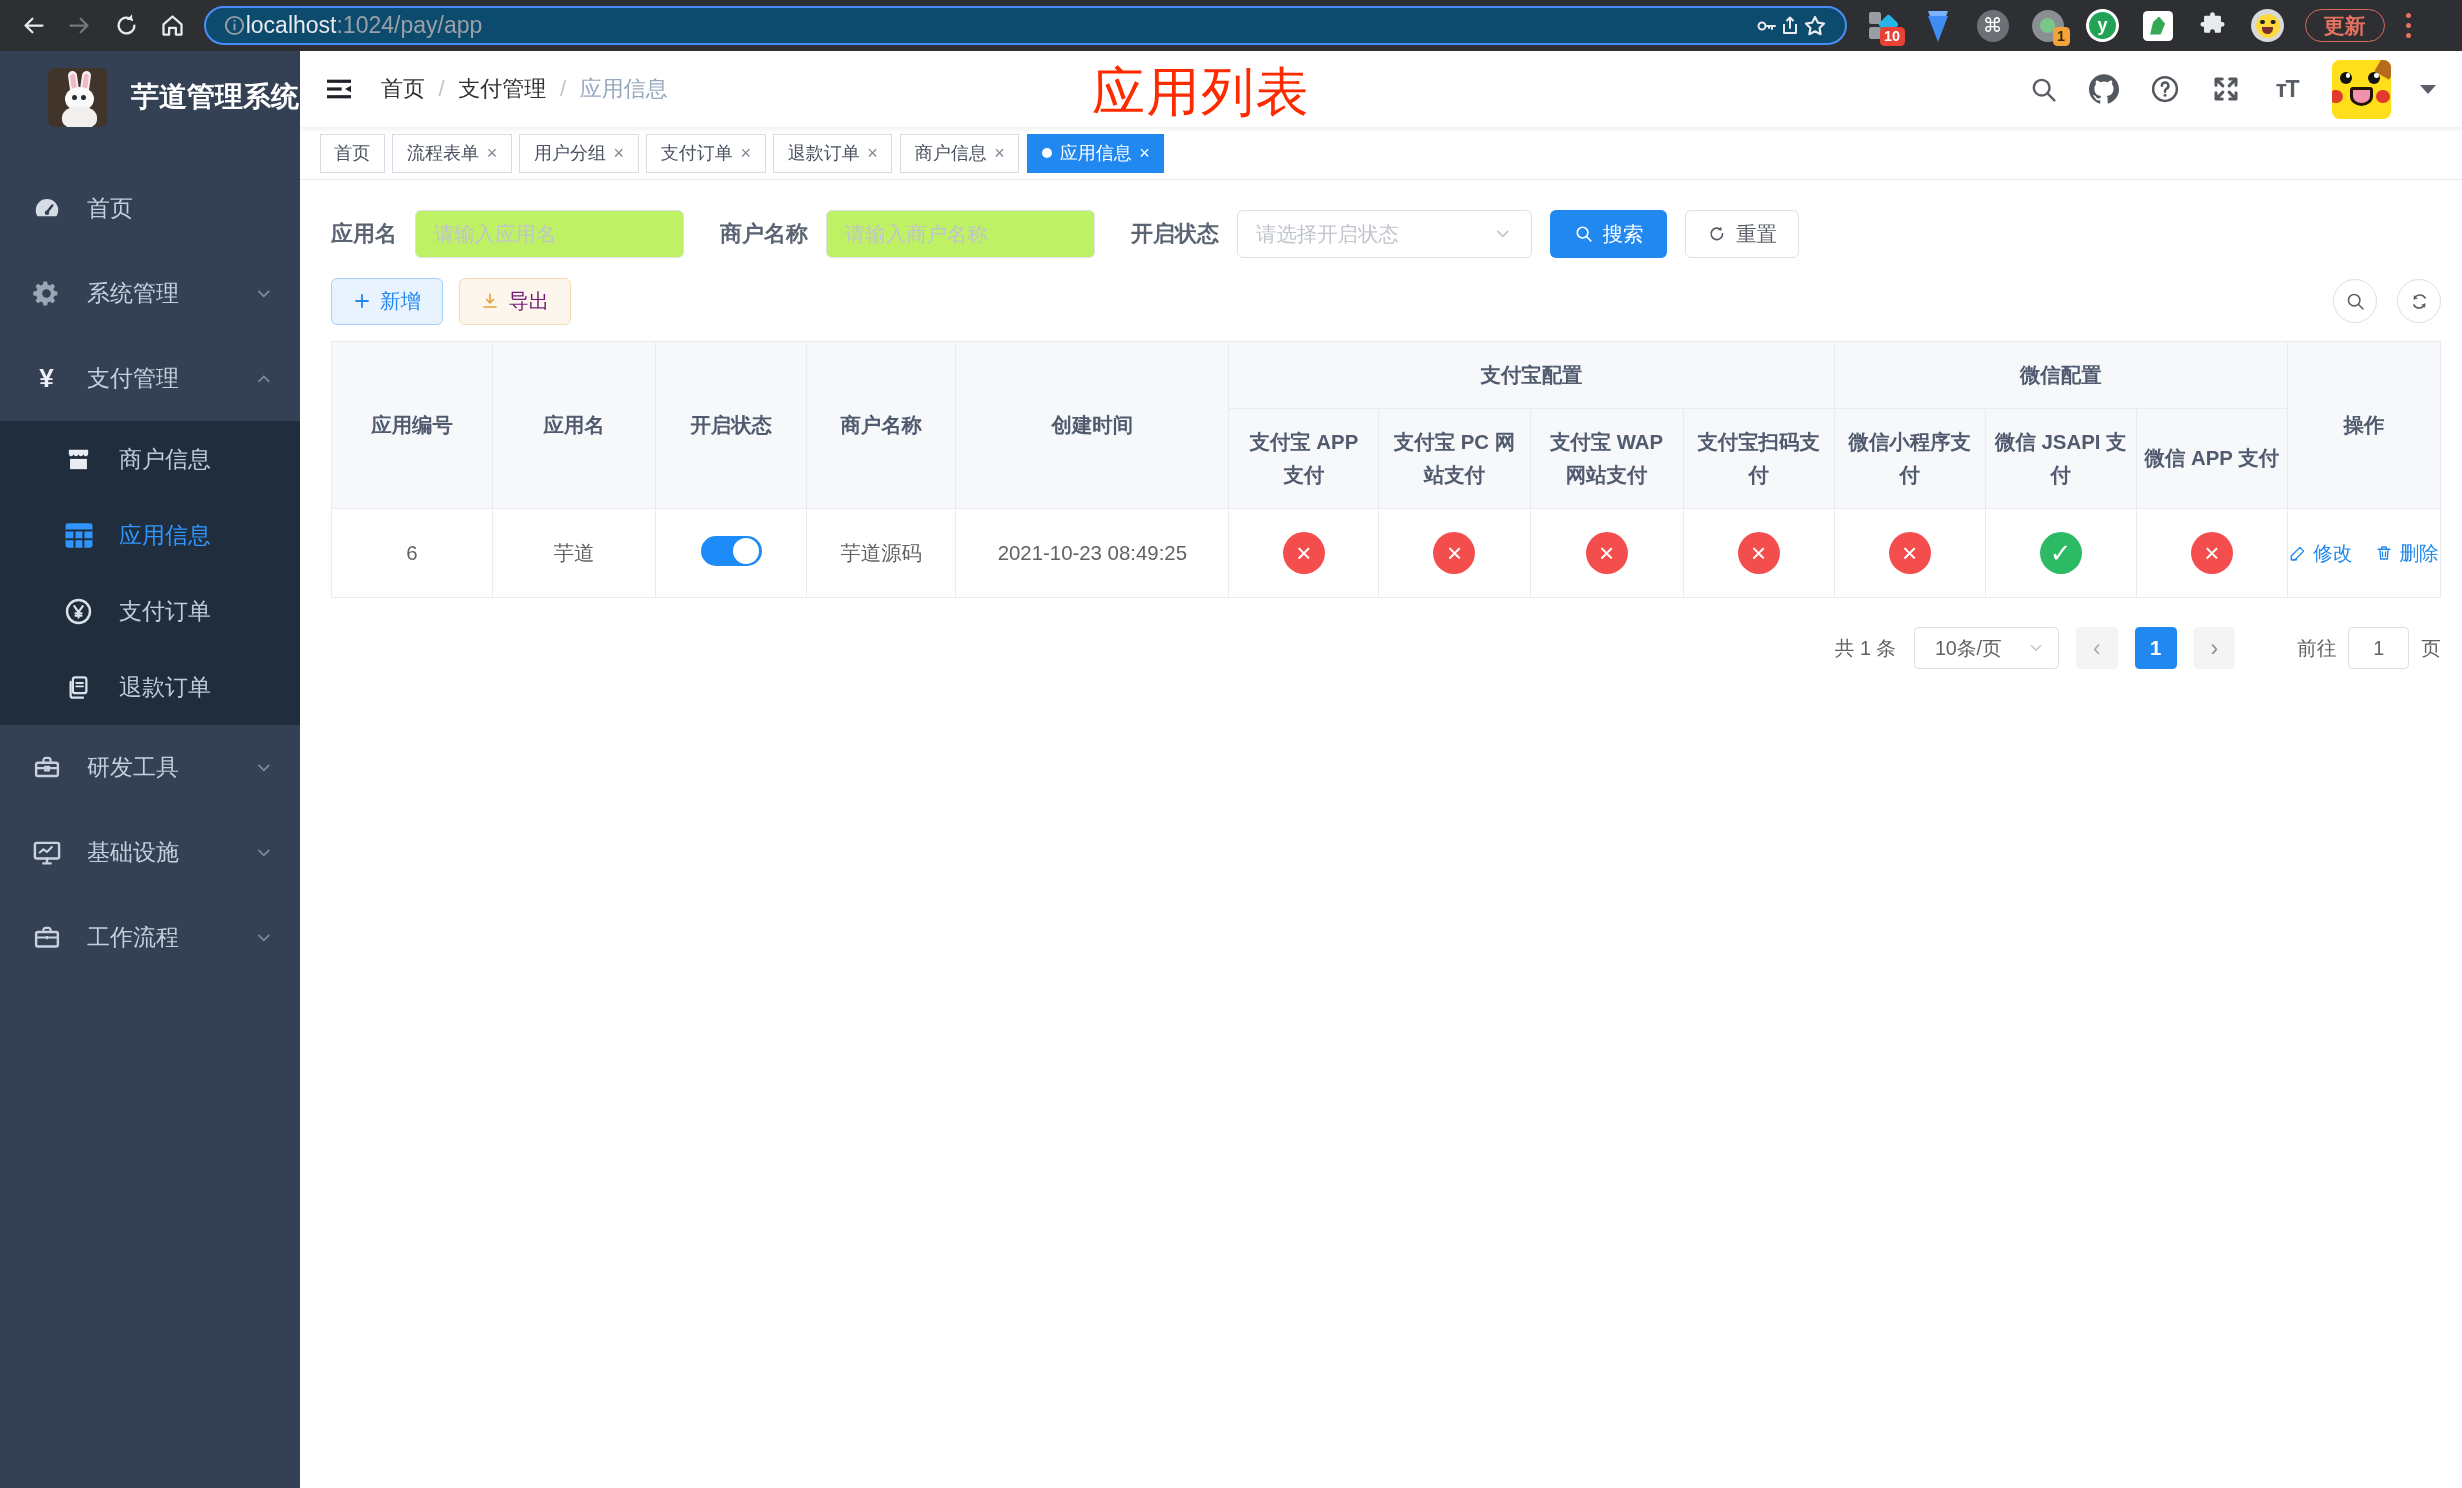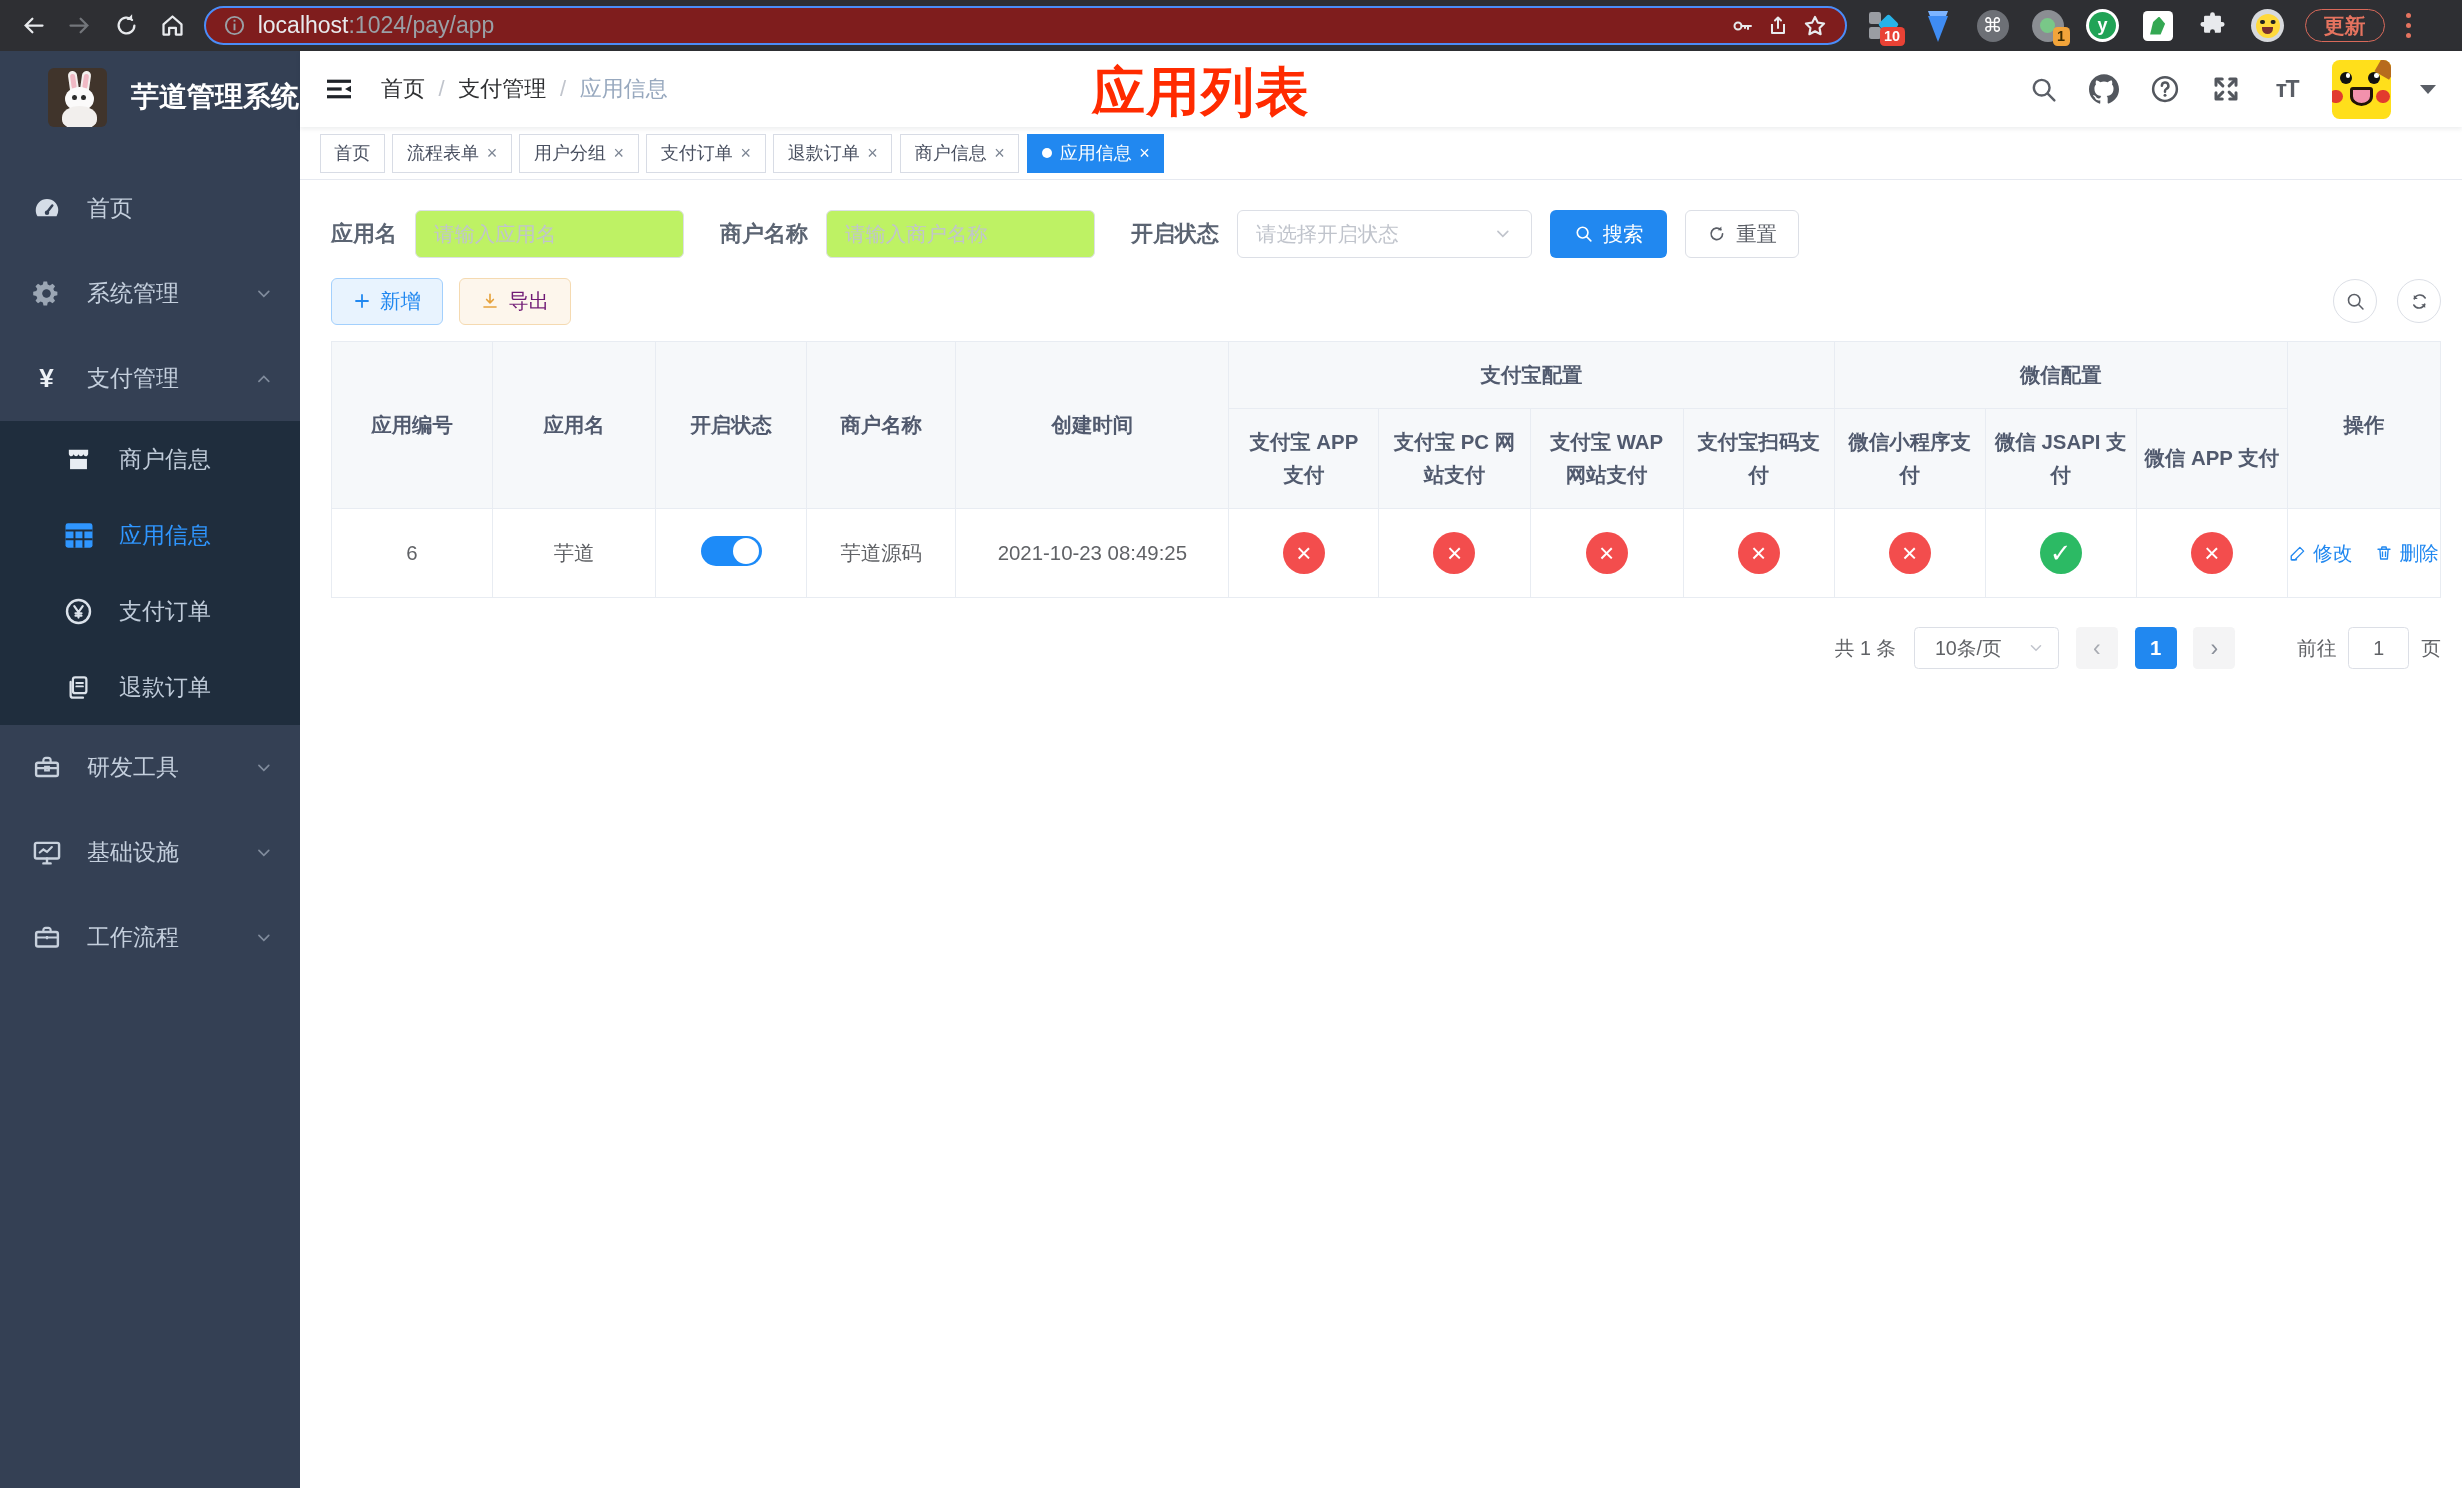--- a/index.html
+++ b/index.html
@@ -1,21 +1,21 @@
 <!DOCTYPE html>
 <html style="font-size:12px"><head>
 <meta charset="utf-8">
 <style>
   * { margin:0; padding:0; box-sizing:border-box; }
   html,body { width:2462px; height:1489px; overflow:hidden; font-family:"Liberation Sans","DejaVu Sans",sans-serif; background:#fff; }
 
   
   .chrome { height:51px; background:#2e2f33; display:flex; align-items:center; padding:0 12px; gap:4.5px; }
   .nav-btn { width:42px; height:42px; display:flex; align-items:center; justify-content:center; flex:0 0 auto; }
-  .url-pill { height:39px; flex:0 0 1643px; margin-left:6px; background:#7f1d1d; border:2.3px solid #4b8df8; border-radius:21px; display:flex; align-items:center; padding:0 16.7px; gap:12px; }
+  .url-pill { height:39px; flex:0 0 1643px; margin-left:6px; background:#0c4a6e; border:2.3px solid #4b8df8; border-radius:21px; display:flex; align-items:center; padding:0 16.7px; }
   .url-text { font-size:23px; color:#e8eaed; white-space:nowrap; }
   .url-text .dim { color:#9aa0a6; }
   .url-spacer { flex:1; }
   .ext-area { display:flex; align-items:center; gap:20px; margin-left:13.6px; }
   .ext { position:relative; width:35px; height:35px; display:flex; align-items:center; justify-content:center; flex:0 0 auto; }
   .badge { position:absolute; bottom:-3px; right:-4.5px; font-size:14.4px; line-height:1; padding:2.3px 4.5px; border-radius:4.5px; color:#fff; font-weight:700; }
   .badge.red { background:#e94235; }
   .badge.orange { background:#f2a43a; color:#3c2b00; }
   .circle-ext { border-radius:50%; }
   .ext-cmd { width:32px; height:32px; background:#6d7076; color:#fff; font-size:19.7px; display:flex; align-items:center; justify-content:center; }
@@ -65,21 +65,21 @@
   .yen-glyph { font-size:26px; font-weight:700; color:#eef2f7; }
 
   
   .main { flex:1; display:flex; flex-direction:column; min-width:0; background:#fff; }
 
   .navbar { height:76px; display:flex; align-items:center; padding:0 26px 0 23px; position:relative; box-shadow:0 1.5px 4.5px rgba(0,21,41,.08); z-index:3; background:#fff; }
   .hamburger { margin-right:26px; display:flex; align-items:center; }
   .breadcrumb { display:flex; align-items:center; font-size:22px; color:#303133; gap:13.6px; }
   .breadcrumb .sep { color:#c0c4cc; }
   .breadcrumb .last { color:#97a8be; }
-  .annotation { position:absolute; left:792px; top:6px; font-size:53px; font-weight:700; color:#ff2b00; letter-spacing:1.5px; white-space:nowrap; }
+  .annotation { position:absolute; left:792px; top:6px; font-size:53px; font-weight:400; color:#ff2b00; letter-spacing:1.5px; white-space:nowrap; }
   .nav-right { margin-left:auto; display:flex; align-items:center; gap:29px; }
   .nav-ic { width:32px; height:32px; display:flex; align-items:center; justify-content:center; color:#5a5e66; }
   .font-ic { font-weight:700; color:#5a5e66; font-size:23px; letter-spacing:-1.5px; }
   .avatar { width:59px; height:59px; border-radius:7.6px; background:#ffdf1b; position:relative; overflow:hidden; }
   .pk-eye { position:absolute; top:12px; width:12px; height:12px; background:#111; border-radius:50%; }
   .pk-eye:before { content:""; position:absolute; top:1.5px; left:6px; width:4.5px; height:4.5px; background:#fff; border-radius:50%; }
   .pk-eye.l { left:7.6px; } .pk-eye.r { right:10.6px; }
   .pk-cheek { position:absolute; top:30px; width:13.6px; height:13.6px; background:#e23b2e; border-radius:50%; }
   .pk-cheek.l { left:-3px; } .pk-cheek.r { right:1.5px; }
   .pk-mouth { position:absolute; top:27px; left:18px; width:23px; height:19.7px; background:#f291ac; border:3px solid #201408; border-radius:3px 3px 50% 50%; }

